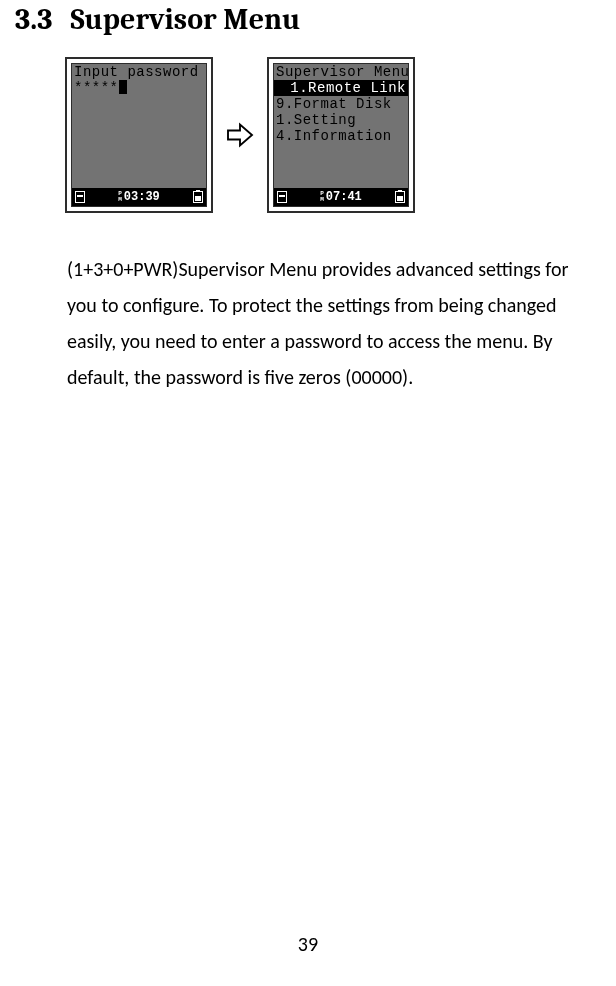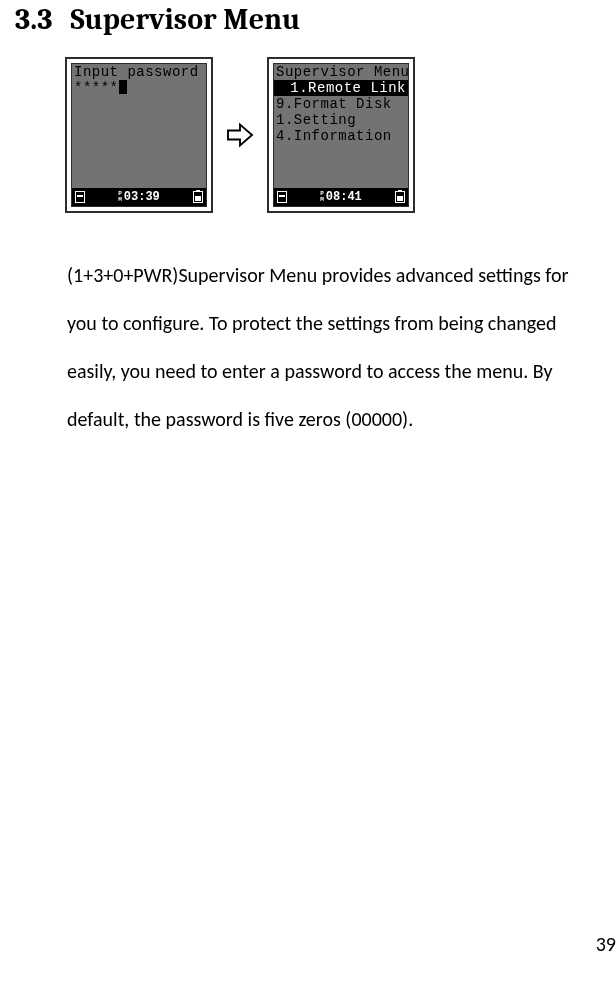--- a/index.html
+++ b/index.html
@@ -141,28 +141,28 @@
     display:flex;
     justify-content:center;
   }
   .arrow {
     width: 30px; height: 30px;
   }
   .body-text {
     margin: 0 0 0 52px;
     font-family: Calibri, Arial, sans-serif;
     font-size: 20px;
-    line-height: 48px;
+    line-height: 36px;
     max-width: 560px;
   }
   .page-number {
     position: absolute;
     bottom: 30px;
     left: 0; right: 0;
-    text-align: right;
+    text-align: center;
     font-family: Calibri, Arial, sans-serif;
     font-size: 20px;
   }
 </style>
 </head>
 <body>
 
 <div class="page">
 
   <h2 class="section-title">
@@ -211,21 +211,21 @@
             </div>
         </div>
         <div class="lcd-status">
           <span class="status-box left"></span>
           <span class="status-spacer"></span>
           <span class="status-clock">
             <span class="ampm">
                 <span>P</span>
                 <span>M</span>
               </span>
-            <span>08:41</span>
+            <span>07:41</span>
           </span>
           <span class="status-spacer"></span>
           <span class="status-batt"></span>
         </div>
       </div>
     </div>
 
   </div>
 
   <p class="body-text">(1+3+0+PWR)Supervisor Menu provides advanced settings for you to configure. To protect the settings from being changed easily, you need to enter a password to access the menu. By default, the password is five zeros (00000).</p>

